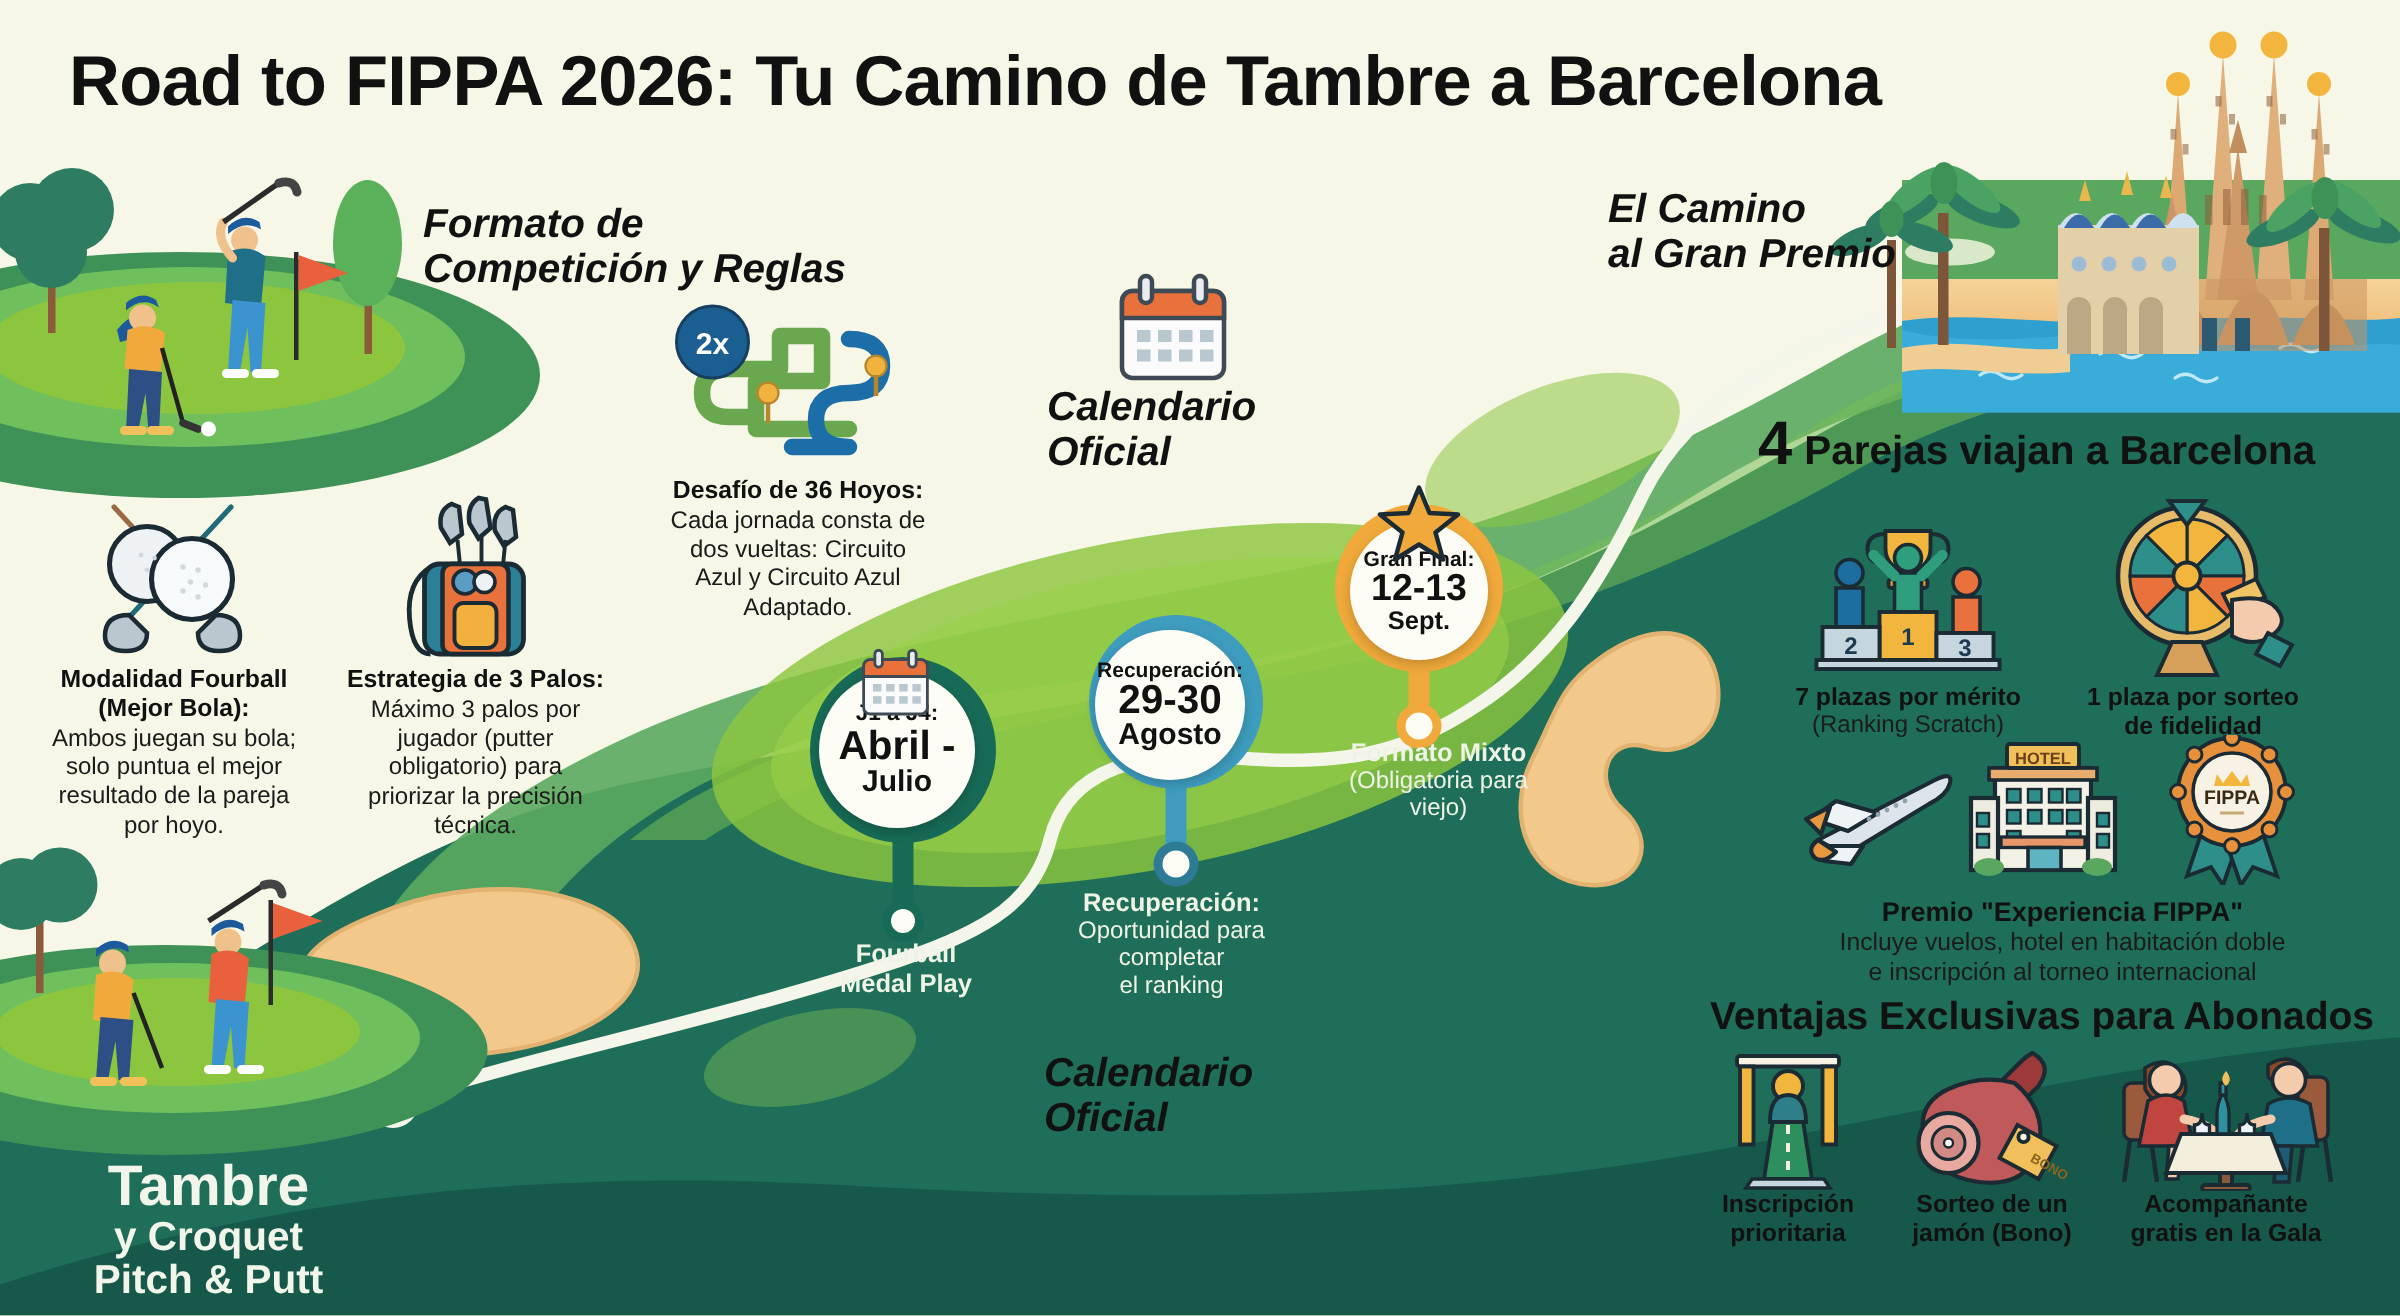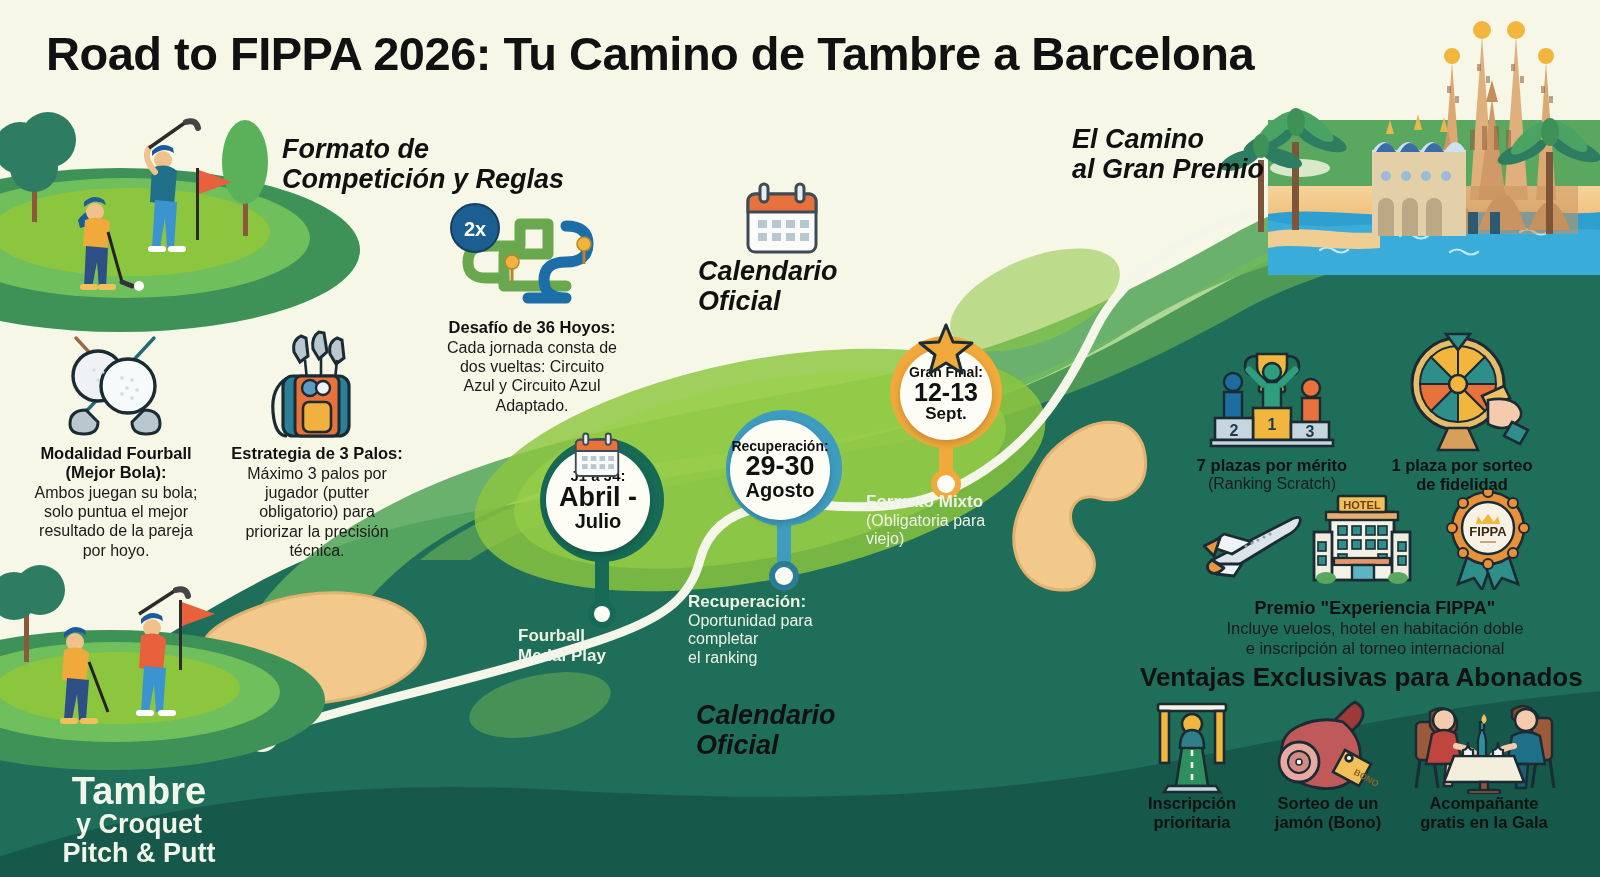--- a/index.html
+++ b/index.html
@@ -32,21 +32,21 @@
   .bubble{
     position:absolute;border-radius:50%;
     background:#fdfdf6;display:flex;flex-direction:column;
     align-items:center;justify-content:center;text-align:center;
     box-shadow:0 3px 7px rgba(0,0,0,.18);
   }
   .bubble .b1{font-size:15px;font-weight:bold;color:#111;line-height:1.05;}
   .bubble .b2{font-size:27px;font-weight:bold;color:#111;line-height:1.0;}
   .bubble .b3{font-size:20px;font-weight:bold;color:#111;line-height:1.05;}
 
-  .nodelabel{position:absolute;color:#eef3e6;}
+  .nodelabel{position:absolute;text-align:center;color:#eef3e6;}
   .nodelabel .nt{font-size:17px;font-weight:bold;line-height:1.15;}
   .nodelabel .nb{font-size:16px;line-height:1.18;}
   .rhead{font-size:27px;font-weight:bold;color:#111;}
   .rhead .big{font-size:41px;font-weight:bold;}
   .ritem{position:absolute;text-align:center;}
   .ritem .rt{font-size:16.5px;font-weight:bold;color:#111;line-height:1.15;}
   .ritem .rs{font-size:16px;color:#1b1b1b;line-height:1.15;}
 
   .prize-cap{position:absolute;text-align:center;}
   .prize-cap .pt{font-size:18px;font-weight:bold;color:#111;}
@@ -503,20 +503,23 @@
   </div>
   <svg class="abs" style="left:918px;top:322px;" width="56" height="54" viewBox="0 0 56 54">
     <path d="M28,3 L35,20 L54,21 L39,33 L44,51 L28,41 L12,51 L17,33 L2,21 L21,20 Z" fill="#f2a93b" stroke="#1b2b33" stroke-width="3" stroke-linejoin="round"></path>
   </svg>
   <div class="nodelabel" style="left:866px;top:492px;width:186px;">
     <div class="nt">Formato Mixto</div>
     <div class="nb" style="white-space:pre-line;">(Obligatoria para
 viejo)</div>
   </div>
 
+  <div class="abs rhead" style="left:1172px;top:272px;">
+    <span class="big">4</span><span style="display:inline-block;width:8px;"></span><span>Parejas viajan a Barcelona</span>
+  </div>
 
   <div class="ritem" style="left:1182px;top:326px;width:180px;">
     <svg width="170" height="130" viewBox="0 0 170 130" style="display:block;margin:0 auto;">
       <g stroke="#1b2b33" stroke-width="2.6">
         <path d="M70,28 h30 v12 a15,15 0 0 1 -30,0 z" fill="#f2b63e"></path>
         <path d="M70,30 q-12,0 -12,10 t12,10" fill="none"></path>
         <path d="M100,30 q12,0 12,10 t-12,10" fill="none"></path>
         <rect x="80" y="52" width="10" height="8" fill="#f2b63e"></rect>
         <rect x="72" y="60" width="26" height="6" rx="2" fill="#e09a2e"></rect>
       </g>

